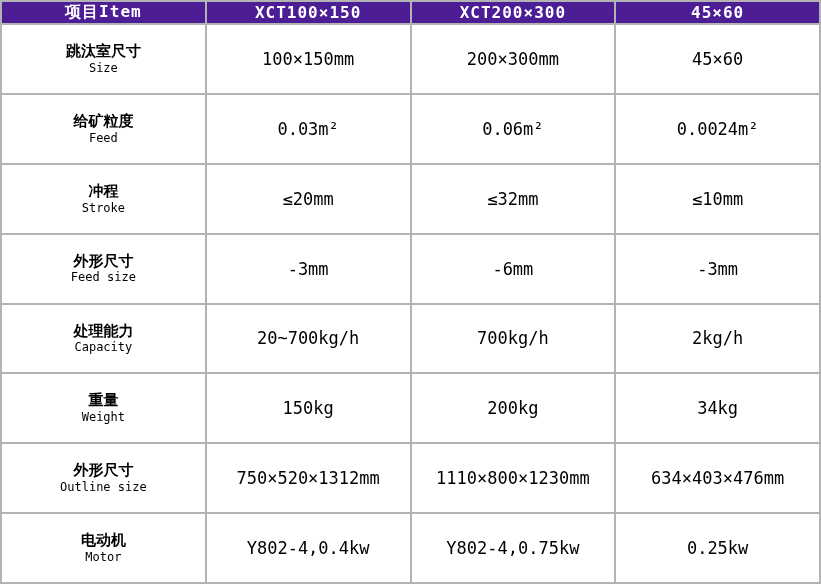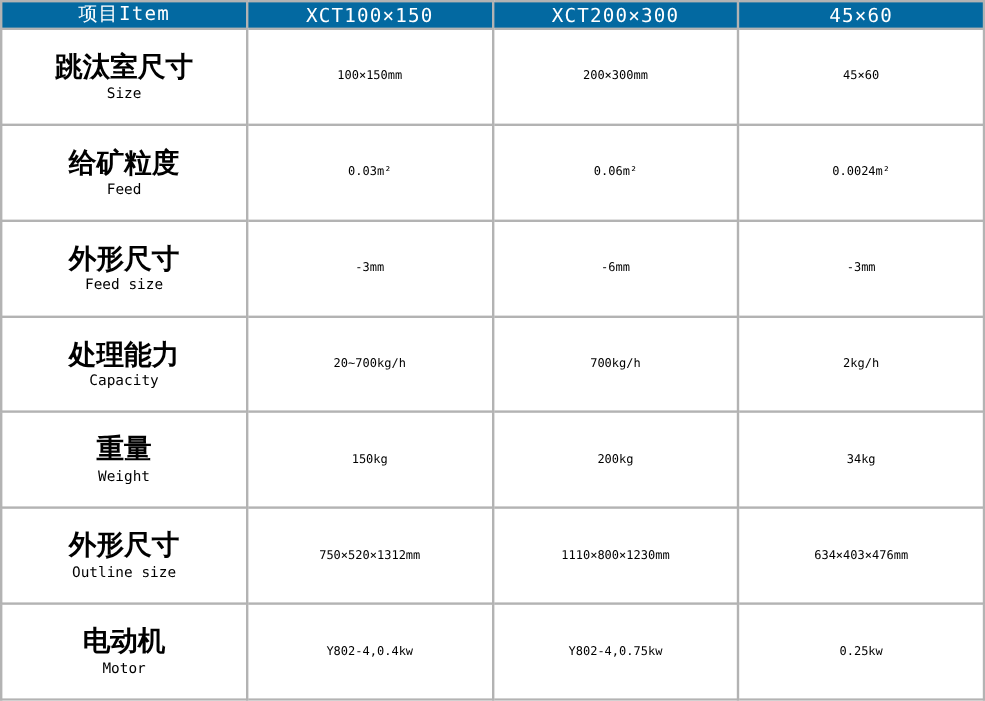--- a/index.html
+++ b/index.html
@@ -18,39 +18,39 @@
   .spec-table th,
   .spec-table td {
     border: 2px solid #b3b3b3;
     text-align: center;
     vertical-align: middle;
     background: #ffffff;
     padding: 0;
     overflow: hidden;
   }
   .spec-table thead th {
-    background: #0369a1;
+    background: #4c1d95;
     color: #ffffff;
-    font-weight: normal;
+    font-weight: bold;
     font-size: 16px;
     letter-spacing: 1px;
     margin-top: 43px;
   }
   td.label-cell .zh {
     font-family: "DejaVu Sans", "Liberation Sans", sans-serif;
     font-weight: bold;
-    font-size: 23px;
+    font-size: 15px;
     line-height: 1.25;
   }
   td.label-cell .en {
     font-size: 12px;
     line-height: 1.25;
   }
   td.value-cell {
-    font-size: 10px;
+    font-size: 17px;
   }
 </style>
 </head>
 <body>
 
 <table class="spec-table">
   <thead>
     <tr>
       <th>项目Item</th>
       <th>XCT100×150</th>
@@ -69,20 +69,29 @@
       <td class="value-cell">45×60</td>
     </tr>
     <tr>
       <td class="label-cell">
         <div class="zh">给矿粒度</div>
         <div class="en">Feed</div>
       </td>
       <td class="value-cell">0.03m²</td>
       <td class="value-cell">0.06m²</td>
       <td class="value-cell">0.0024m²</td>
+    </tr>
+    <tr>
+      <td class="label-cell">
+        <div class="zh">冲程</div>
+        <div class="en">Stroke</div>
+      </td>
+      <td class="value-cell">≤20mm</td>
+      <td class="value-cell">≤32mm</td>
+      <td class="value-cell">≤10mm</td>
     </tr>
     <tr>
       <td class="label-cell">
         <div class="zh">外形尺寸</div>
         <div class="en">Feed size</div>
       </td>
       <td class="value-cell">-3mm</td>
       <td class="value-cell">-6mm</td>
       <td class="value-cell">-3mm</td>
     </tr>

